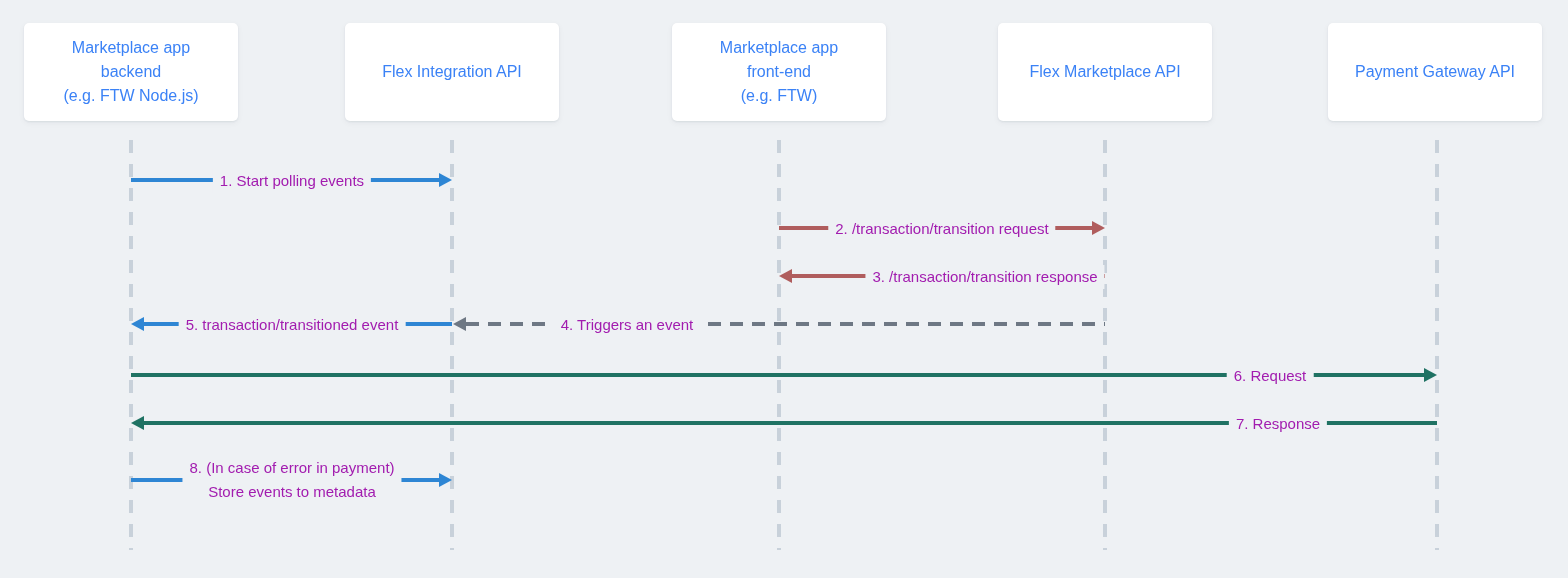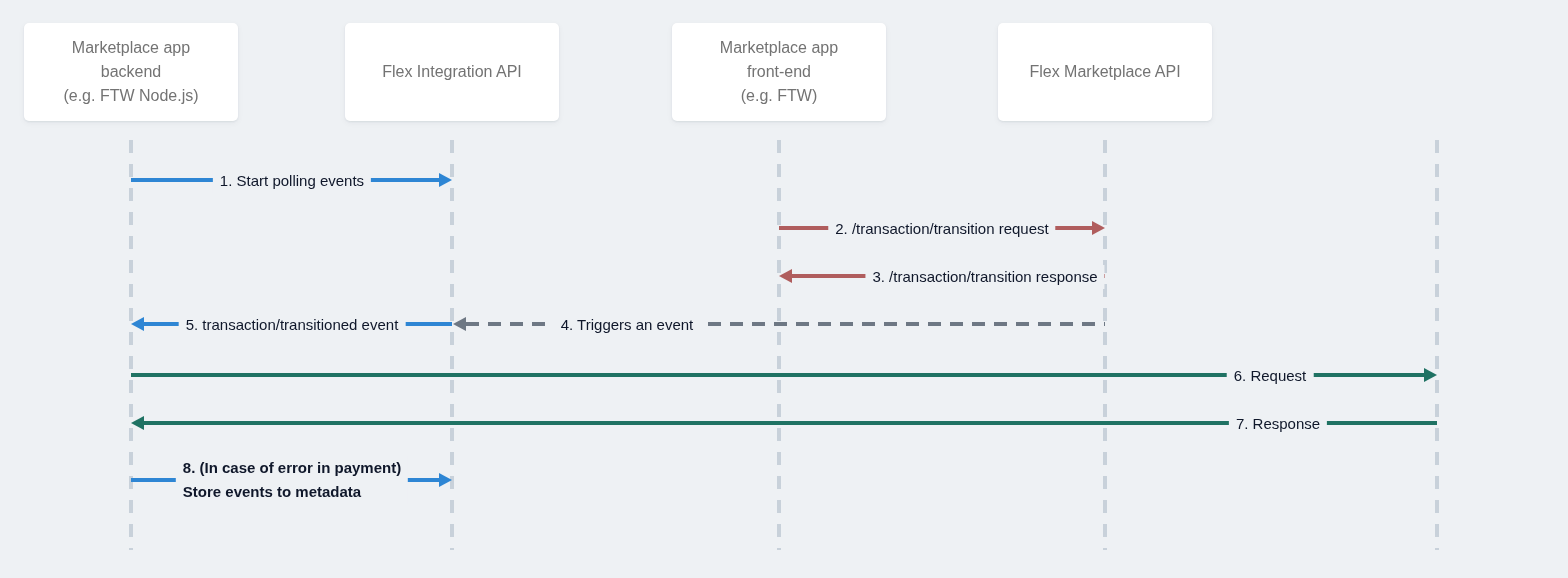--- a/index.html
+++ b/index.html
@@ -24,21 +24,21 @@
     box-shadow:0 1px 2px rgba(20,40,60,.07),0 2px 6px rgba(20,40,60,.05);
     display:flex;
     align-items:center;
     justify-content:center;
   }
   .plabel{
     text-align:center;
     font-size:16px;
     line-height:24px;
     font-weight:500;
-    color:#737373;
+    color:#3b82f6;
   }
   .lifeline{
     position:absolute;
     top:140px;
     width:4px;
     height:410px;
     background:repeating-linear-gradient(to bottom,#c8d1da 0px,#c8d1da 13px,transparent 13px,transparent 24px);
   }
   .mline{
     position:absolute;
@@ -65,24 +65,24 @@
   .head.left.green{border-right-color:#1f7263;}
   .head.left.gray{border-right-color:#6e7884;}
   .mlabel{
     position:absolute;
     transform:translate(-50%,-50%);
     background:#eef1f4;
     padding:0 7px;
     font-size:15px;
     font-weight:500;
     line-height:24px;
-    color:#0f172a;
+    color:#a21caf;
     white-space:nowrap;
   }
-  .mlabel.multi{font-weight:bold;}
+  .mlabel.multi{text-align:center;}
 </style>
 </head>
 <body>
 
 <div class="canvas">
 
   <div class="lifeline" style="left:129px"></div>
   <div class="lifeline" style="left:450px"></div>
   <div class="lifeline" style="left:777px"></div>
   <div class="lifeline" style="left:1103px"></div>
@@ -103,20 +103,25 @@
   <div class="participant" style="left:672px">
     <div class="plabel">
       <div>Marketplace app</div>
       <div>front-end</div>
       <div>(e.g. FTW)</div>
     </div>
   </div>
   <div class="participant" style="left:998px">
     <div class="plabel">
       <div>Flex Marketplace API</div>
+    </div>
+  </div>
+  <div class="participant" style="left:1328px">
+    <div class="plabel">
+      <div>Payment Gateway API</div>
     </div>
   </div>
 
   <div>
     <div class="mline solid-blue" style="left:131px;top:178px;width:308px"></div>
     <div class="head right blue" style="left:439px;top:173px"></div>
     <span class="mlabel" style="left:292px;top:181px">1. Start polling events</span>
   </div>
 
   <div>

